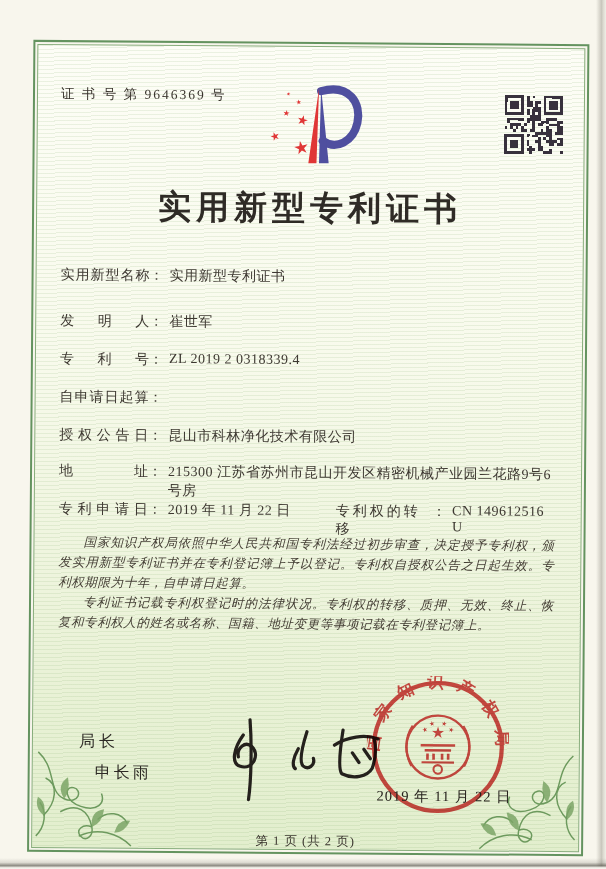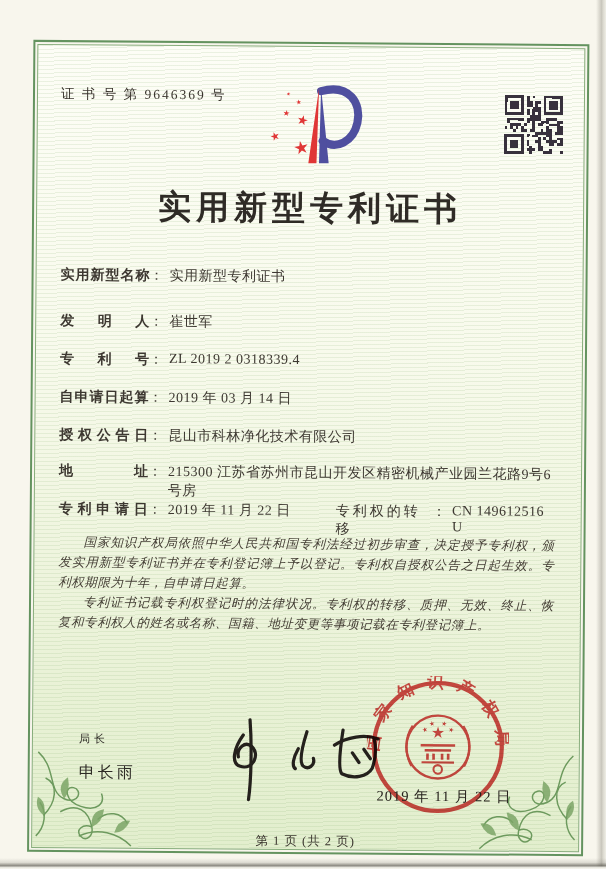--- a/index.html
+++ b/index.html
@@ -22,34 +22,34 @@
       linear-gradient(to bottom,#fdfdf6 0%,#f8faec 38%,#ecf3da 72%,#e2eecd 100%);
     overflow:hidden;
   }
   .abs{position:absolute;}
   .cert-no{left:23px;top:40px;font-size:13.5px;letter-spacing:2px;color:#3a352e;}
   .logo{left:214px;top:26px;width:132px;height:98px;}
   .qr{left:464px;top:44px;width:64px;height:64px;}
   .title{left:0;right:0;top:139px;text-align:center;font-size:33px;font-weight:700;
          letter-spacing:5px;color:#2f2b26;}
   .row{left:24px;right:28px;display:flex;align-items:flex-start;font-size:14px;color:#3d3831;}
-  .row .lbl{display:inline-block;width:89px;text-align:justify;text-align-last:justify;flex:none;font-weight:bold;}
+  .row .lbl{display:inline-block;width:89px;text-align:justify;text-align-last:justify;flex:none;}
   .row .colon{flex:none;margin-right:6px;}
   .row .val{letter-spacing:.5px;}
   .row-name{top:221px;} .row-inventor{top:267px;} .row-patno{top:305px;}
   .row-filing{top:343px;} .row-patentee{top:381px;}
   .row-addr{top:416px;line-height:19px;} .row-addr .val{max-width:398px;}
   .row-grant{top:455px;}
   .grant-no{position:absolute;left:277px;top:0;display:flex;}
   .grant-no .lbl2{letter-spacing:3px;}
   .body-text{left:24px;right:26px;top:487px;font-size:12.5px;line-height:20px;
              letter-spacing:.6px;text-align:justify;color:#433d34;font-style:italic;}
   .body-text p{margin:0;text-indent:2em;}
-  .sign-title{left:46px;top:686px;font-size:11px;letter-spacing:4px;color:#2d2a25;}
-  .sign-name{left:46px;top:717px;font-size:16px;letter-spacing:3px;color:#2d2a25;}
+  .sign-title{left:46px;top:686px;font-size:16px;letter-spacing:4px;color:#2d2a25;}
+  .sign-name{left:62px;top:717px;font-size:16px;letter-spacing:3px;color:#2d2a25;}
   .signature{left:178px;top:660px;width:190px;height:112px;}
   .seal{left:334px;top:628px;width:142px;height:142px;opacity:.92;mix-blend-mode:multiply;}
   .seal-date{left:344px;top:739px;font-size:14.5px;letter-spacing:1px;color:#26221d;z-index:4;}
   .footer{left:0;right:0;top:786px;text-align:center;font-size:12.5px;letter-spacing:1px;color:#39342d;}
   .orn{width:112px;height:112px;bottom:-2px;z-index:2;pointer-events:none;}
   .orn-left{left:-2px;}
   .orn-right{right:-2px;transform:scaleX(-1);}
   .edge-right{position:absolute;top:0;bottom:0;right:0;width:10px;z-index:9;
     background:linear-gradient(to right, rgba(0,0,0,0) 0%, rgba(125,122,111,.38) 55%, #dedcd2 75%, #efeee6 100%);}
   .edge-bottom{position:absolute;left:0;right:0;bottom:0;height:11px;z-index:9;
@@ -237,21 +237,20 @@
         <span class="val">崔世军</span>
       </div>
       <div class="abs row row-patno">
         <span class="lbl">专利号</span>
           <span class="colon">：</span>
         <span class="val">ZL 2019 2 0318339.4</span>
       </div>
       <div class="abs row row-filing">
         <span class="lbl">自申请日起算</span>
           <span class="colon">：</span>
-        <span class="val">2019 年 03 月 14 日</span>
       </div>
       <div class="abs row row-patentee">
         <span class="lbl">授权公告日</span>
           <span class="colon">：</span>
         <span class="val">昆山市科林净化技术有限公司</span>
       </div>
       <div class="abs row row-addr">
         <span class="lbl">地址</span>
           <span class="colon">：</span>
         <span class="val">215300 江苏省苏州市昆山开发区精密机械产业园兰花路9号6号房</span>

